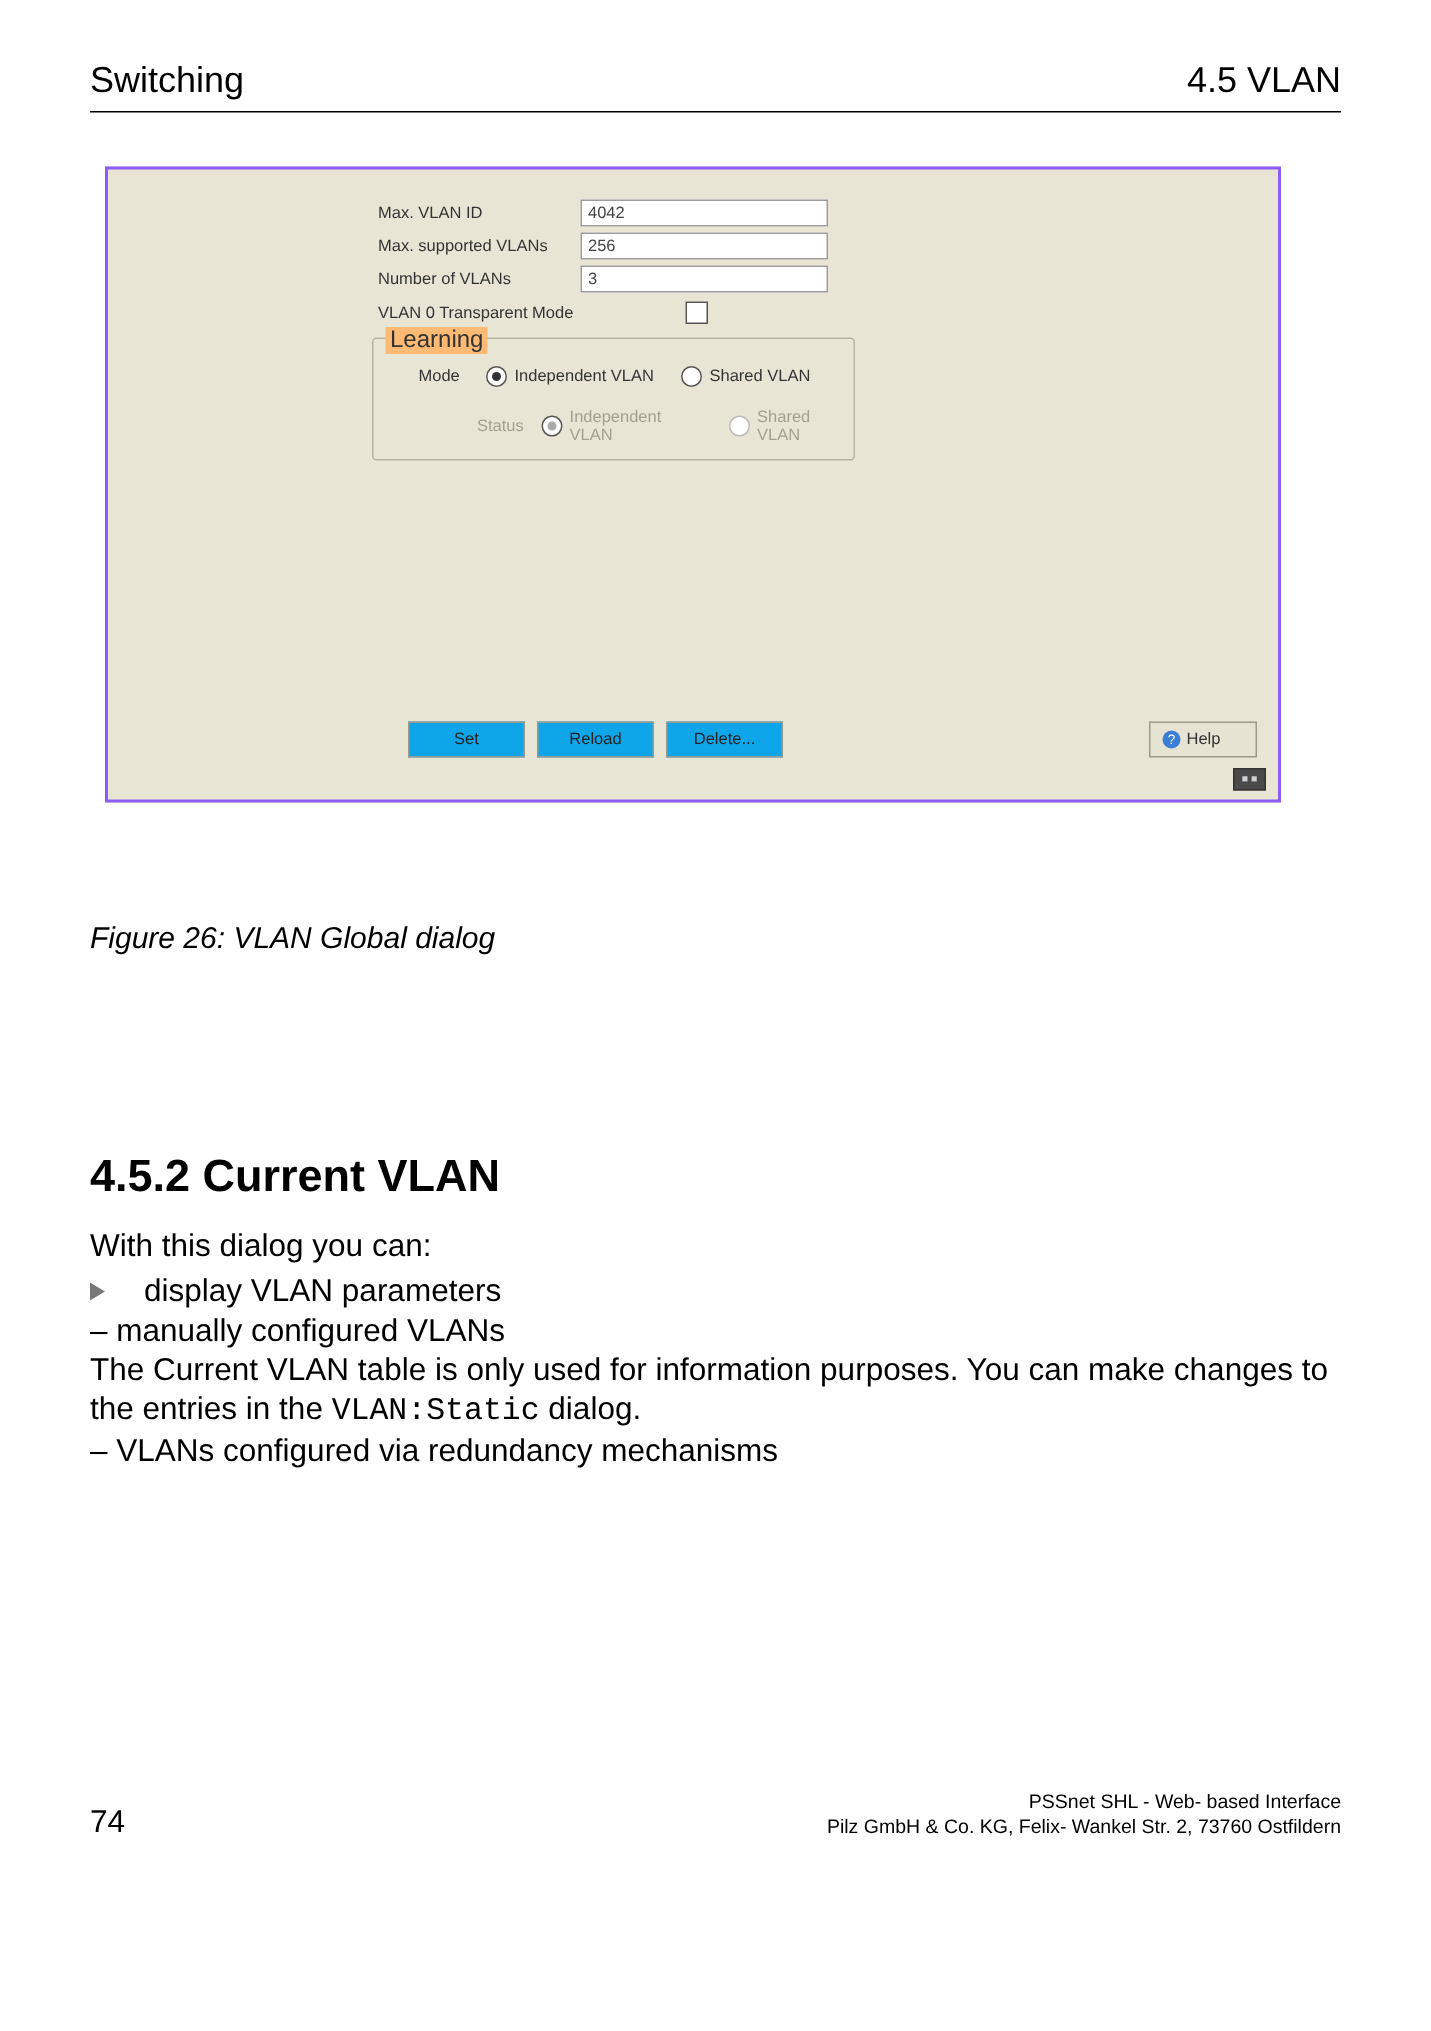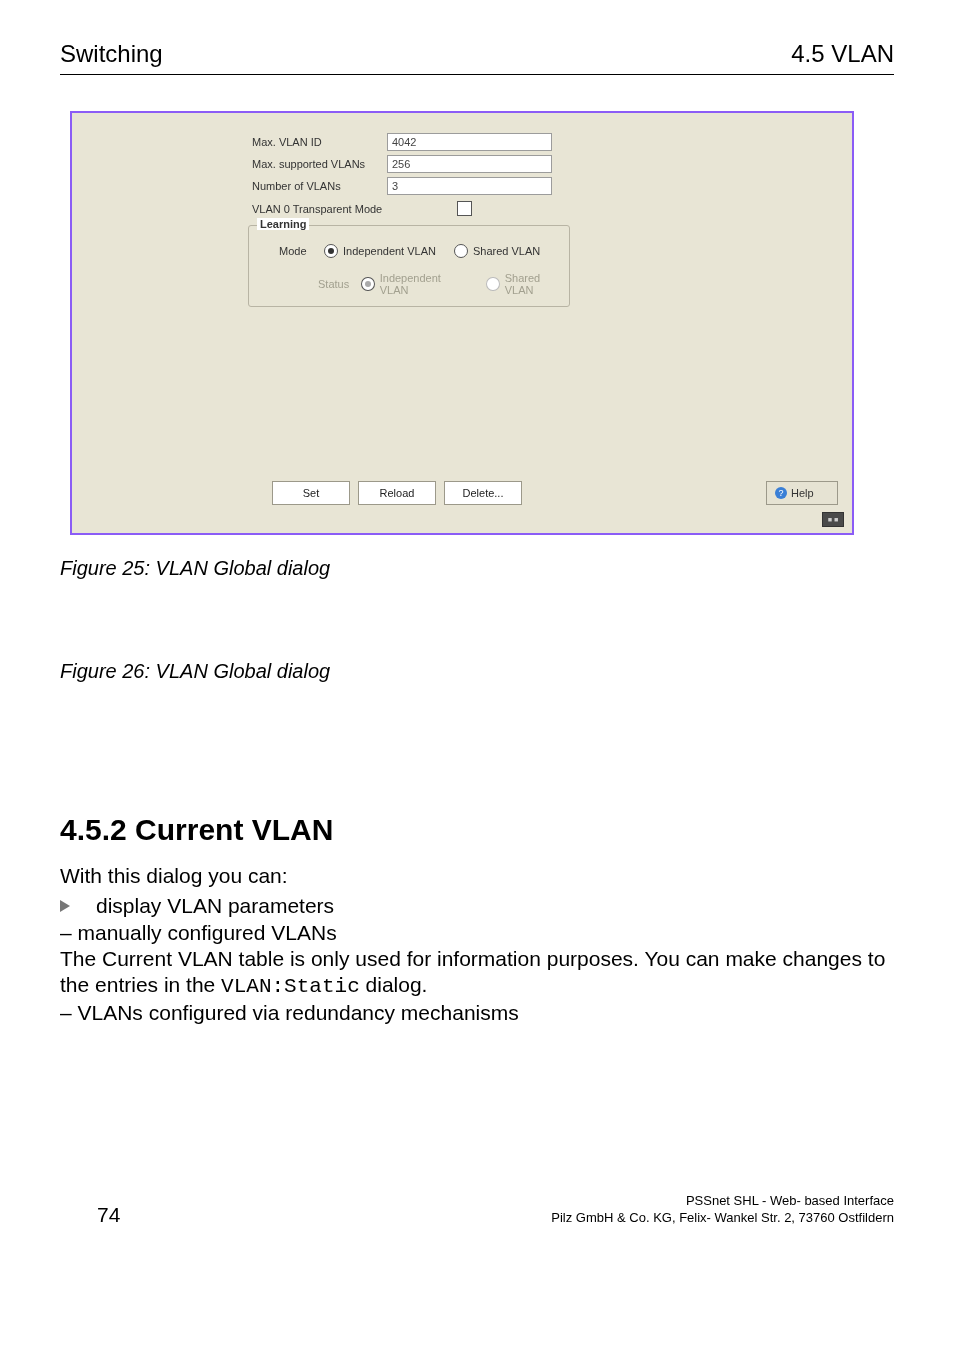--- a/index.html
+++ b/index.html
@@ -65,24 +65,23 @@
 .group-box {
   position: absolute;
   border: 1px solid #b8b4a4;
   border-radius: 3px;
   background: transparent;
 }
 .group-title {
   position: absolute;
   top: -8px;
   left: 8px;
-  background: #ffffff;
+  background: #fdba74;
   padding: 0 3px;
-  font-size: 11px;
-  font-weight: bold;
+  font-size: 16px;
 }
 .radio-row { position: absolute; display: flex; align-items: center; gap: 5px; font-size: 11px; }
 .radio {
   display: inline-block;
   width: 12px; height: 12px;
   border-radius: 50%;
   border: 1px solid #555;
   background: #fff;
   position: relative;
 }
@@ -96,21 +95,21 @@
 }
 .radio.selected.disabled::after { background: #aaa; }
 .disabled-text { color: #a2a08f; }
 .btn {
   display: inline-flex;
   align-items: center;
   justify-content: center;
   height: 22px;
   min-width: 56px;
   padding: 0 10px;
-  background: #ffffff;
+  background: #0ea5e9;
   border: 1px solid #9c998a;
   font-size: 11px;
   color: #222;
 }
 .btn-row { position: absolute; display: flex; gap: 8px; }
 .help-btn {
   position: absolute;
   height: 22px;
   min-width: 54px;
   padding: 0 8px;
@@ -168,21 +167,20 @@
 }
 .mono { font-family: "Courier New", Courier, monospace; }
 
 
 .footer {
   position: absolute;
   left: 60px; right: 60px; bottom: 26px;
   display: flex;
   justify-content: space-between;
   align-items: flex-end;
-  margin-left: 37px;
 }
 .page-num { font-size: 21px; }
 .footer-right { text-align: right; font-size: 13px; line-height: 1.35; }
 </style>
 </head>
 <body>
 
 <div class="page">
 
   <div class="header-row">
@@ -242,21 +240,20 @@
     </div>
 
     <span class="help-btn" style="right:14px; bottom:28px;">
       <span class="help-dot">?</span>
       <span>Help</span>
     </span>
 
     <span class="corner-badge">■ ■</span>
   </div>
 
-  <div class="caption">Figure 25: VLAN Global dialog</div>
   <div class="caption2">Figure 26: VLAN Global dialog</div>
 
   <div class="section-h">4.5.2   Current VLAN</div>
 
   <div class="body-text">With this dialog you can:</div>
   <div class="bullet-row">
     <span class="tri-bullet"></span>
     <span class="body-text">display VLAN parameters</span>
   </div>
 

